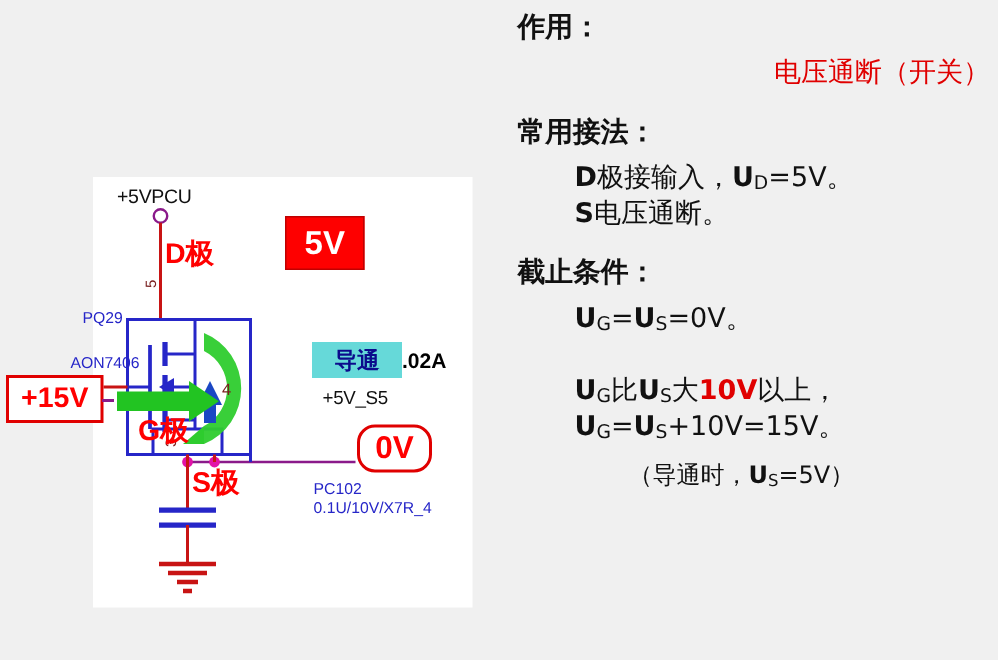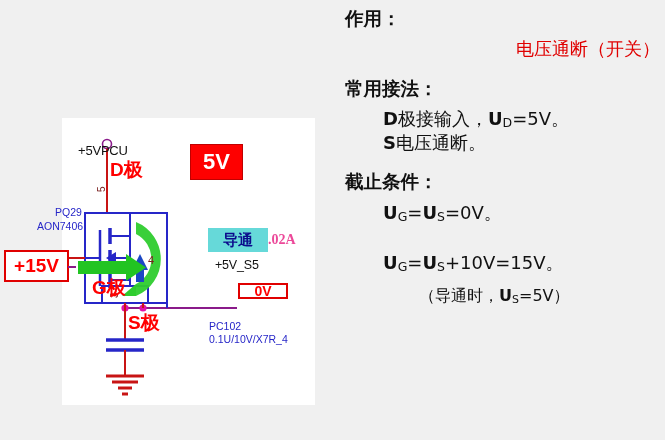--- a/index.html
+++ b/index.html
@@ -40,22 +40,22 @@
     font-weight:bold;
   }
   .vbox-filled{background:#fe0000;border:1px solid #c00000;color:#ffffff;}
   .vbox-outline{background:#ffffff;border:2px solid #e00000;color:#ff0000;}
 
   .badge-on{
     position:absolute;background:#66d9d9;color:#0b0b8c;
     font-weight:bold;font-size:15px;
     display:flex;align-items:center;justify-content:center;
   }
-  .amp-label{position:absolute;color:#ec4899;font-weight:bold;font-size:14px;
-    font-family:Liberation Serif, serif;}
+  .amp-label{position:absolute;color:#000000;font-weight:bold;font-size:14px;
+    font-family:Liberation Sans, sans-serif;}
 
   
   .notes{position:absolute;left:345px;top:8px;width:315px;height:428px;}
   .note-block{margin:0 0 0 0;}
   .hd{
     font-family:"DejaVu Serif","Liberation Serif",serif;
     font-size:18.5px;color:#111;font-weight:bold;line-height:1.15;
   }
   .ln{
     font-size:18px;color:#111;line-height:1.2;
@@ -128,40 +128,40 @@
       <line x1="44" y1="222" x2="82" y2="222" stroke="#2626c8" stroke-width="3.5"></line>
       <line x1="44" y1="232" x2="82" y2="232" stroke="#2626c8" stroke-width="3.5"></line>
       <line x1="63" y1="232" x2="63" y2="258" stroke="#c81414" stroke-width="2"></line>
 
       <line x1="44" y1="258" x2="82" y2="258" stroke="#c81414" stroke-width="3"></line>
       <line x1="50" y1="264" x2="76" y2="264" stroke="#c81414" stroke-width="3"></line>
       <line x1="56" y1="270" x2="70" y2="270" stroke="#c81414" stroke-width="3"></line>
       <line x1="60" y1="276" x2="66" y2="276" stroke="#c81414" stroke-width="3"></line>
     </svg>
 
-    <div class="lbl net-label" style="left:16px;top:6px;margin-top:20px;">+5VPCU</div>
+    <div class="lbl net-label" style="left:16px;top:6px;">+5VPCU</div>
 
     <div class="lbl pin-num" style="left:35px;top:74px;transform:rotate(-90deg);transform-origin:left top;">5</div>
 
     <div class="lbl ref-label" style="left:-7px;top:88px;text-align:left;width:48px;">PQ29</div>
-    <div class="lbl ref-label" style="left:-25px;top:102px;text-align:left;width:66px;">AON7406</div>
+    <div class="lbl ref-label" style="left:-25px;top:118px;text-align:center;width:66px;">AON7406</div>
 
     <div class="lbl net-label" style="left:153px;top:141px;font-size:12.5px;">+5V_S5</div>
 
     <div class="lbl ref-label" style="left:147px;top:202px;">PC102</div>
     <div class="lbl ref-label" style="left:147px;top:215px;">0.1U/10V/X7R_4</div>
 
     <div class="lbl pin-num" style="left:48px;top:180px;transform:rotate(-90deg);transform-origin:left top;">3</div>
 
     <div class="badge-on" style="left:146px;top:110px;width:60px;height:24px;">导通</div>
     <div class="amp-label" style="left:206px;top:114px;">.02A</div>
 
     <div class="vbox vbox-filled" style="left:128px;top:26px;width:53px;height:36px;font-size:22px;">5V</div>
 
-    <div class="vbox vbox-outline" style="left:176px;top:165px;width:50px;height:16px;font-size:14px;">0V</div>
+    <div class="vbox vbox-outline" style="left:176px;top:165px;width:50px;height:32px;font-size:21px;border-radius:12px;">0V</div>
   </div>
 
   <div class="lbl red-pole" style="position:absolute;left:110px;top:160px;">D极</div>
   <div class="lbl red-pole" style="position:absolute;left:92px;top:278px;">G极</div>
   <div class="lbl red-pole" style="position:absolute;left:128px;top:313px;">S极</div>
 
   <div class="vbox vbox-outline" style="left:4px;top:250px;width:65px;height:32px;font-size:19px;">+15V</div>
 
   <svg style="position:absolute;left:68px;top:252px;" width="85" height="30">
     <line x1="0" y1="15" x2="8" y2="15" stroke="#8a1a8a" stroke-width="2"></line>
@@ -198,20 +198,23 @@
       <div class="gap-s"></div>
       <div class="ln indent1">
         <span class="bold">U</span><span class="sub">G</span><span>=</span><span class="bold">U</span><span class="sub">S</span><span>=0V。</span>
       </div>
     </div>
 
     <div class="gap-m"></div>
 
     <div class="note-block">
       <div class="gap-s"></div>
+      <div class="ln indent1">
+        <span class="bold">U</span><span class="sub">G</span><span class="serif">比</span><span class="bold">U</span><span class="sub">S</span><span class="serif">大</span><span class="bold red">10V</span><span class="serif">以上，</span>
+      </div>
       <div class="ln indent1" style="margin-top:2px;">
         <span class="bold">U</span><span class="sub">G</span><span>=</span><span class="bold">U</span><span class="sub">S</span><span>+10V=15V。</span>
       </div>
       <div class="ln indent2" style="margin-top:12px;font-size:16px;">
         <span class="serif">（导通时，</span><span class="bold">U</span><span class="sub" style="font-size:11px;">S</span><span>=5V）</span>
       </div>
     </div>
   </div>
 </div>
 

